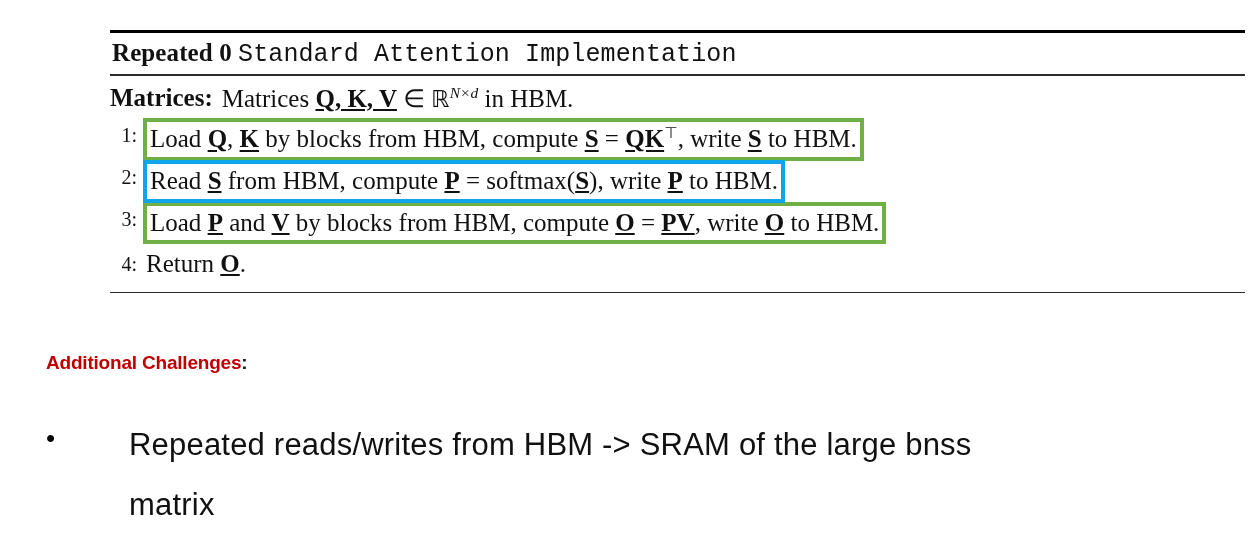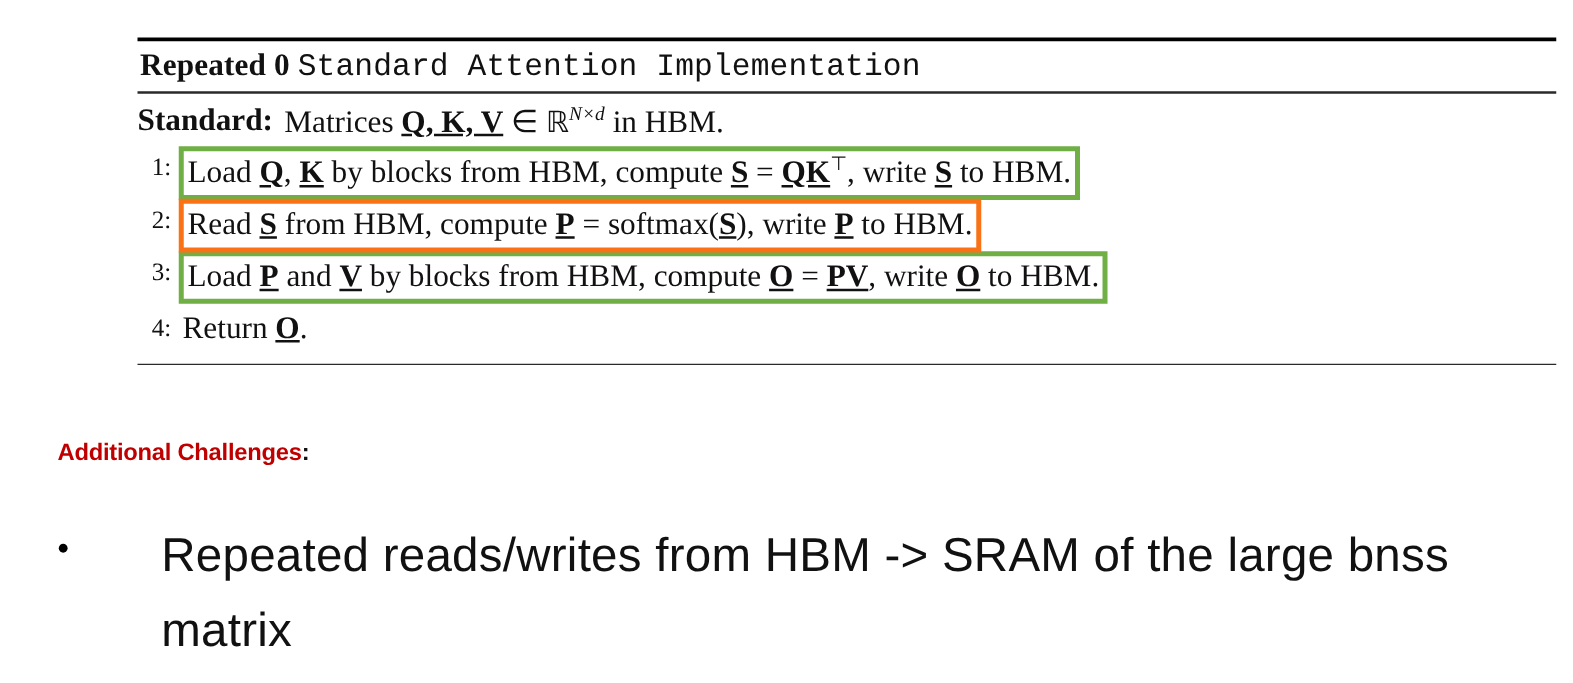--- a/index.html
+++ b/index.html
@@ -84,21 +84,21 @@
     flex: 0 0 auto;
     padding: 1px 3px 1px 3px;
   }
 
   
   .box-green {
     border: 4px solid #6FAF46;
     box-sizing: border-box;
   }
   .box-red {
-    border: 4px solid #f97316;
+    border: 4px solid #0ea5e9;
     box-sizing: border-box;
     position: relative;
     z-index: 5;
   }
 
   b, .bm { font-weight: bold; text-decoration: underline; }
   .sup {
     font-size: 0.62em;
     vertical-align: super;
     font-style: italic;
@@ -136,21 +136,21 @@
     line-height: 46px;
     color: #000000;
     text-align: left;
   }
   .bullet-body {
     flex: 1 1 auto;
     padding-left: 67px;
   }
   .bullet-line {
     font-family: "Liberation Sans", sans-serif;
-    font-size: 38px;
+    font-size: 31px;
     color: #111111;
     line-height: 60px;
     white-space: nowrap;
     letter-spacing: 0.2px;
   }
 </style>
 </head>
 <body>
 
 <div id="algorithm-block">
@@ -161,21 +161,21 @@
     <span class="alg-word">Repeated</span>
     <span class="alg-num">0</span>
     <span class="alg-desc">Standard Attention Implementation</span>
   </div>
 
   <div class="rule-thin"></div>
 
   <div class="alg-body">
 
     <div class="alg-line">
-      <div class="alg-num-col req">Standard:</div>
+      <div class="alg-num-col req">Matrices:</div>
       <div class="alg-text" style="padding-left:9px;">
         <span class="rm">Matrices </span><span class="bm">Q, K, V</span><span class="rm"> ∈ </span><span class="bbR">ℝ</span><span class="sup">N×d</span><span class="rm"> in HBM.</span>
       </div>
     </div>
 
     <div class="alg-line" style="margin-top:2px;">
       <div class="alg-num-col">1:</div>
       <div class="alg-text box-green">
         <span class="rm">Load </span><span class="bm">Q</span><span class="rm">, </span><span class="bm">K</span><span class="rm"> by blocks from HBM, compute </span><span class="bm">S</span><span class="rm"> = </span><span class="bm">QK</span><span class="sup" style="font-style:normal;">⊤</span><span class="rm">, write </span><span class="bm">S</span><span class="rm"> to HBM.</span>
         

